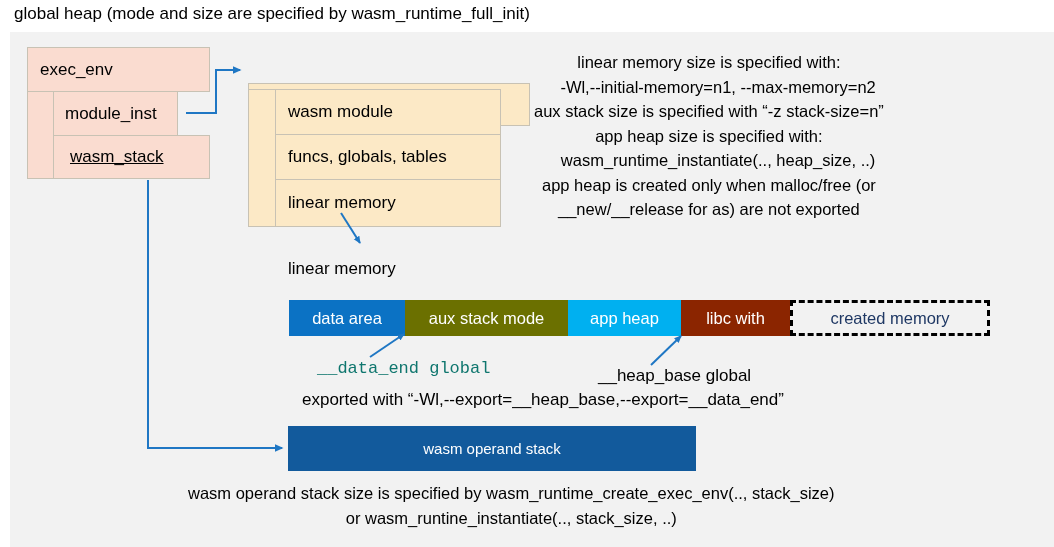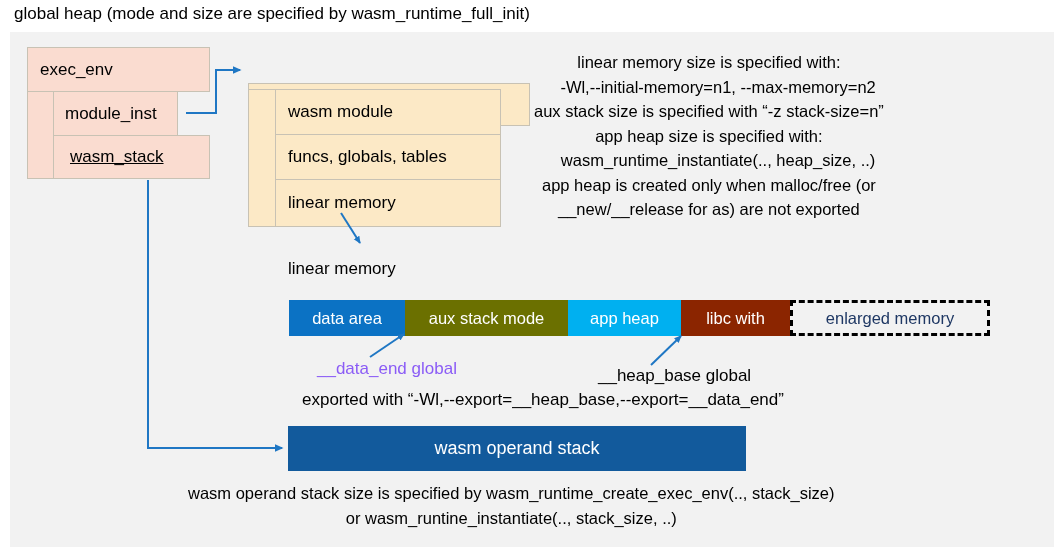--- a/index.html
+++ b/index.html
@@ -68,37 +68,37 @@
     color:#ffffff;font-size:16.5px;white-space:nowrap;
   }
   #seg-enlarged{
     background:#f2f2f2;color:#1f3864;
     border:3px dashed #000000;
   }
 
   
   #data-end-label{
     position:absolute;left:317px;top:358px;
-    font-size:17px;line-height:22px;color:#8b5cf6;white-space:nowrap;
+    font-size:17px;line-height:22px;color:#0f766e;white-space:nowrap;font-family:Liberation Mono, monospace;
   }
   #heap-base-label{
     position:absolute;left:598px;top:365px;
     font-size:17px;line-height:22px;color:#000;white-space:nowrap;
   }
   #exported-label{
     position:absolute;left:302px;top:389px;
     font-size:17px;line-height:22px;color:#000;white-space:nowrap;
   }
 
   
   #operand-stack{
-    position:absolute;left:288px;top:426px;width:458px;height:45px;
+    position:absolute;left:288px;top:426px;width:408px;height:45px;
     background:#125a9c;color:#fff;
     display:flex;align-items:center;justify-content:center;
-    font-size:18px;white-space:nowrap;
+    font-size:15px;white-space:nowrap;
   }
 
   
   #bottom-note{left:188px;top:481px;}
 
   svg.arrows{position:absolute;left:0;top:0;width:1054px;height:547px;pointer-events:none;}
 </style>
 </head>
 <body>
 
@@ -131,21 +131,21 @@
 app heap is created only when malloc/free (or
 __new/__release for as) are not exported</div>
 
   <div id="linmem-label">linear memory</div>
 
   <div id="mem-bar" style="width: 701px;">
     <div class="seg" id="seg-data" style="left: 0px; width: 116px; background: rgb(11, 114, 196);">data area</div>
     <div class="seg" id="seg-aux" style="left: 116px; width: 163px; background: rgb(107, 112, 0);">aux stack mode</div>
     <div class="seg" id="seg-app" style="left: 279px; width: 113px; background: rgb(0, 176, 240);">app heap</div>
     <div class="seg" id="seg-libc" style="left: 392px; width: 109px; background: rgb(139, 37, 0);">libc with</div>
-    <div class="seg" id="seg-enlarged" style="left: 501px; width: 200px; color: rgb(31, 56, 100);">enlarged memory</div>
+    <div class="seg" id="seg-enlarged" style="left: 501px; width: 200px; color: rgb(31, 56, 100);">created memory</div>
   </div>
 
   <div id="data-end-label">__data_end global</div>
   <div id="heap-base-label">__heap_base global</div>
   <div id="exported-label">exported with “-Wl,--export=__heap_base,--export=__data_end”</div>
 
   <div id="operand-stack" style="background: rgb(18, 90, 156);">wasm operand stack</div>
 
   <div class="note" id="bottom-note">wasm operand stack size is specified by wasm_runtime_create_exec_env(.., stack_size)
 or wasm_runtine_instantiate(.., stack_size, ..)</div>

